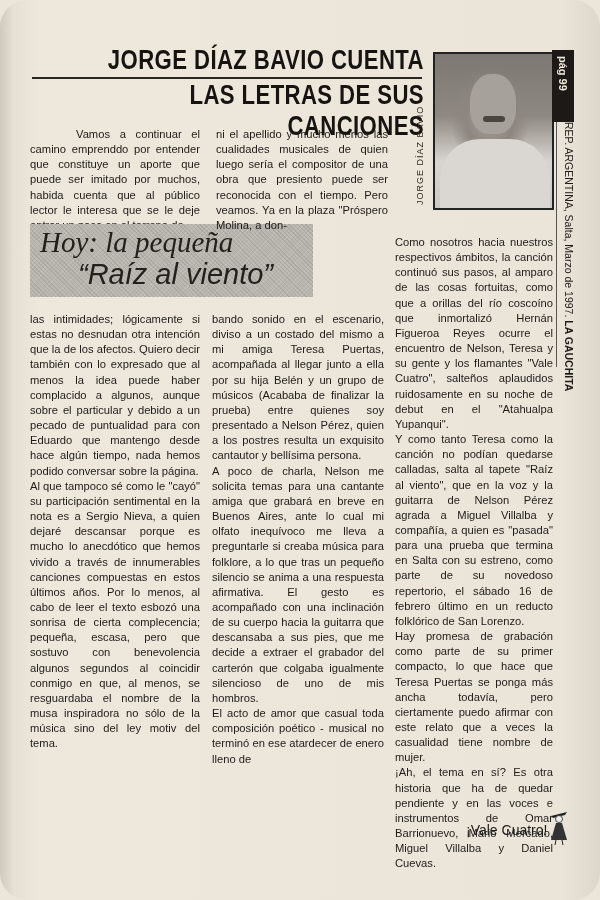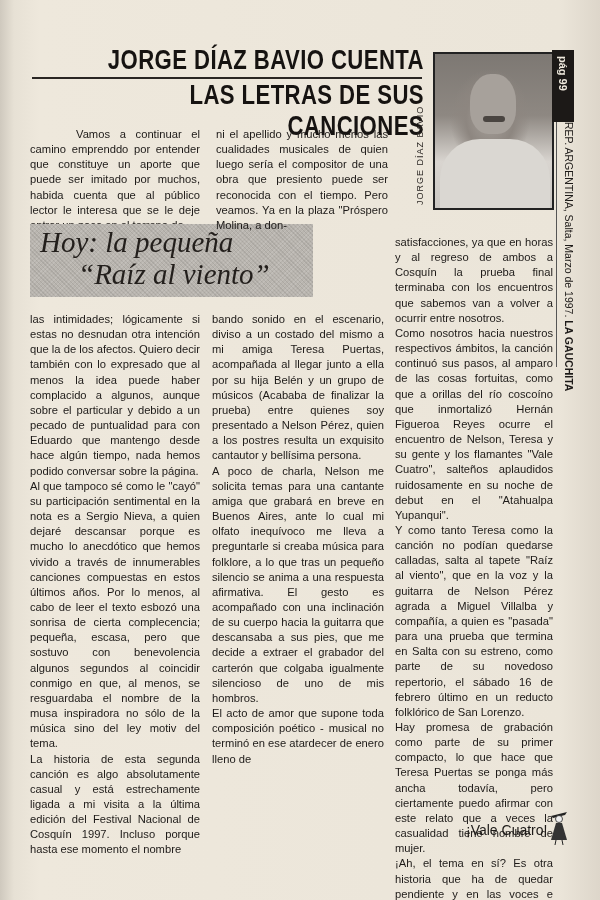--- a/index.html
+++ b/index.html
@@ -1,19 +1,19 @@
 <!DOCTYPE html>
 <html><head>
 <meta charset="utf-8">
 <style>
   html, body { margin:0; padding:0; }
   body { width:600px; height:900px; background:#ece6da; position:relative; overflow:hidden;
          font-family:"Liberation Sans", sans-serif; color:#1d1a18; }
   .page { position:absolute; left:0; top:0; width:600px; height:900px;
-          background:linear-gradient(90deg,#cfc9be 0px,#e7e1d5 14px,#eee8dc 40px,#ebe5d9 560px,#ddd6ca 600px); }
+          background:linear-gradient(90deg,#cfc9be 0px,#e7e1d5 14px,#eee8dc 40px,#ebe5d9 560px,#ddd6ca 600px);border-radius:27px; }
   .title { position:absolute; left:28px; width:396px; font-family:"Liberation Sans", sans-serif;
            font-weight:bold; letter-spacing:0.5px; text-align:right; color:#161311; transform-origin:right center; }
   .t1 { top:45px; font-size:27px; transform:scaleX(0.82); }
   .t2 { top:80px; font-size:27px; transform:scaleX(0.82); }
   .rule { position:absolute; left:32px; width:390px; height:2px; background:#2a2623; top:77px; }
   .photo { position:absolute; left:433px; top:52px; width:117px; height:154px; border:2px solid #222;
            background:radial-gradient(ellipse 40px 50px at 55px 65px,#a6a09a 0%,#8d8680 60%,transparent 100%),
            linear-gradient(180deg,#7d7873 0%,#8e8882 40%,#d9d5d0 70%,#cbc7c2 100%); overflow:hidden; }
   .photo .face { position:absolute; left:35px; top:20px; width:46px; height:60px; border-radius:45% 45% 40% 40%;
                  background:#a7a19b; }
@@ -36,21 +36,21 @@
   .c2n { left:318px; top:239px; width:68px; }
   .c2b { left:212px; top:303px; width:172px; }
   .c3 { left:395px; top:226px; width:158px; }
   .indent { text-indent:46px; }
   .box { position:absolute; left:30px; top:224px; width:283px; height:73px;
          background-color:#b9b5af;
          background-image:repeating-linear-gradient(45deg,rgba(0,0,0,0.08) 0 1px,transparent 1px 3px),
                           repeating-linear-gradient(-45deg,rgba(255,255,255,0.12) 0 1px,transparent 1px 3px); }
   .box .h1 { position:absolute; left:10px; top:2px; font-family:"Liberation Serif", serif; font-style:italic;
              font-size:29px; color:#231f1c; white-space:nowrap; }
-  .box .h2 { position:absolute; left:48px; top:34px; font-family:Liberation Serif, serif; font-style:italic;
+  .box .h2 { position:absolute; left:48px; top:34px; font-family:Liberation Sans, sans-serif; font-style:italic;
              font-size:29px; color:#231f1c; white-space:nowrap; }
   .signoff { position:absolute; left:466px; top:822px; font-size:14px; }
   .doll { position:absolute; left:548px; top:808px; width:22px; height:38px; }
 </style>
 </head>
 <body>
 
 <div class="page">
 
   <div class="title t1">JORGE DÍAZ BAVIO CUENTA</div>
@@ -78,34 +78,32 @@
   </div>
 
   <div class="box">
     <div class="h1">Hoy: la pequeña</div>
     <div class="h2">“Raíz al viento”</div>
   </div>
 
   <div class="col c1b">
     <p>las intimidades; lógicamente si estas no desnudan otra intención que la de los afectos. Quiero decir también con lo expresado que al menos la idea puede haber complacido a algunos, aunque sobre el particular y debido a un pecado de puntualidad para con Eduardo que mantengo desde hace algún tiempo, nada hemos podido conversar sobre la página.</p>
     <p>Al que tampoco sé como le "cayó" su participación sentimental en la nota es a Sergio Nieva, a quien dejaré descansar porque es mucho lo anecdótico que hemos vivido a través de innumerables canciones compuestas en estos últimos años. Por lo menos, al cabo de leer el texto esbozó una sonrisa de cierta complecencia; pequeña, escasa, pero que sostuvo con benevolencia algunos segundos al coincidir conmigo en que, al menos, se resguardaba el nombre de la musa inspiradora no sólo de la música sino del ley motiv del tema.</p>
-    <p>La historia de esta segunda canción es algo absolutamente casual y está estrechamente ligada a mi visita a la última edición del Festival Nacional de Cosquín 1997. Incluso porque hasta ese momento el nombre</p>
   </div>
 
   <div class="col c2">
     <p>ni el apellido y mucho menos las cualidades musicales de quien luego sería el compositor de una obra que presiento puede ser reconocida con el tiempo. Pero veamos. Ya en la plaza "Próspero Molina, a don-</p>
   </div>
   <div class="col c2b">
     <p>bando sonido en el escenario, diviso a un costado del mismo a mi amiga Teresa Puertas, acompañada al llegar junto a ella por su hija Belén y un grupo de músicos (Acababa de finalizar la prueba) entre quienes soy presentado a Nelson Pérez, quien a los postres resulta un exquisito cantautor y bellísima persona.</p>
     <p>A poco de charla, Nelson me solicita temas para una cantante amiga que grabará en breve en Buenos Aires, ante lo cual mi olfato inequívoco me lleva a preguntarle si creaba música para folklore, a lo que tras un pequeño silencio se anima a una respuesta afirmativa. El gesto es acompañado con una inclinación de su cuerpo hacia la guitarra que descansaba a sus pies, que me decide a extraer el grabador del carterón que colgaba igualmente silencioso de uno de mis hombros.</p>
-    <p>El acto de amor que supone toda composición poético - musical no terminó en ese atardecer de enero lleno de</p>
+    <p>El acto de amor que casual toda composición poético - musical no terminó en ese atardecer de enero lleno de</p>
   </div>
 
   <div class="col c3">
-    <p>satisfacciones, ya que en horas y al regreso de ambos a Cosquín la prueba final terminaba con los encuentros que sabemos van a volver a ocurrir entre nosotros.</p>
     <p>Como nosotros hacia nuestros respectivos ámbitos, la canción continuó sus pasos, al amparo de las cosas fortuitas, como que a orillas del río coscoíno que inmortalizó Hernán Figueroa Reyes ocurre el encuentro de Nelson, Teresa y su gente y los flamantes "Vale Cuatro", salteños aplaudidos ruidosamente en su noche de debut en el "Atahualpa Yupanqui".</p>
     <p>Y como tanto Teresa como la canción no podían quedarse calladas, salta al tapete "Raíz al viento", que en la voz y la guitarra de Nelson Pérez agrada a Miguel Villalba y compañía, a quien es "pasada" para una prueba que termina en Salta con su estreno, como parte de su novedoso repertorio, el sábado 16 de febrero último en un reducto folklórico de San Lorenzo.</p>
     <p>Hay promesa de grabación como parte de su primer compacto, lo que hace que Teresa Puertas se ponga más ancha todavía, pero ciertamente puedo afirmar con este relato que a veces la casualidad tiene nombre de mujer.</p>
     <p>¡Ah, el tema en sí? Es otra historia que ha de quedar pendiente y en las voces e instrumentos de Omar Barrionuevo, Mario Mercado, Miguel Villalba y Daniel Cuevas.</p>
   </div>
 
   <div class="signoff">¡Vale Cuatro!</div>
 
   <svg class="doll" viewBox="0 0 22 38">
     <path d="M3 8 L19 4 L17 7 L5 10 Z" fill="#222"></path>

